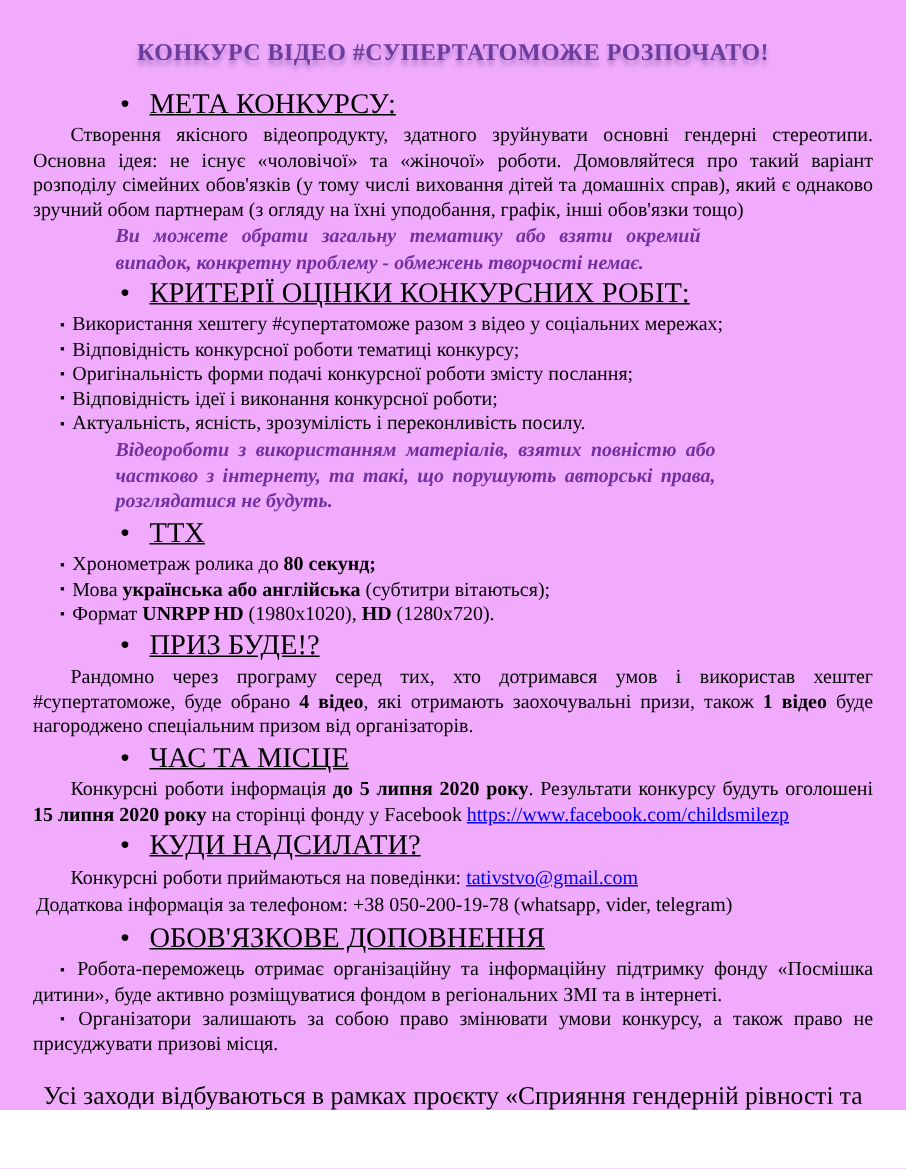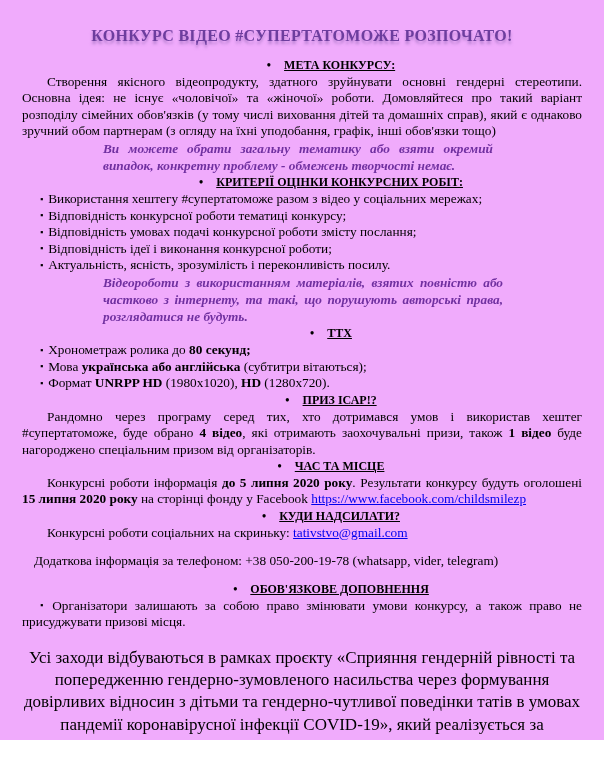--- a/index.html
+++ b/index.html
@@ -17,29 +17,29 @@
   }
   .title {
     margin: 0 0 12px 0;
     text-align: center;
     font-size: 16px;
     font-weight: bold;
     color: #6d3d9e;
     letter-spacing: .3px;
     text-shadow: 0 3px 3px rgba(130,90,170,.55);
   }
-  .heading { margin: 1px 0; padding-left: 58px; font-size: 12px; font-weight: bold; text-align: center; }
+  .heading { margin: 1px 0; padding-left: 58px; font-size: 19px; font-weight: normal; }
   .hbullet { display:inline-block; margin-right: 13px; }
   .htext   { text-decoration: underline; }
   p.body { margin: 0; text-align: justify; text-indent: 25px; }
-  p.flat { margin: 12px; text-align: justify; text-indent: 0; }
+  p.flat { margin: 2px; text-align: justify; text-indent: 0; }
   p.li   { margin: 0; text-align: justify; text-indent: 18px; }
   .sb { font-size: 9px; vertical-align: 1.5px; margin-right: 5px; }
   .note {
-    margin-left: 81px; width: 390px;
+    margin-left: 55px; width: 390px;
     color: #7030a0; font-weight: bold; font-style: italic;
     text-align: justify; line-height: 1.3;
   }
   a.link { color: #0000ee; text-decoration: underline; cursor: pointer; }
   .footer {
     margin-top: 16px;
     font-size: 17px; line-height: 1.32;
     text-align: center;
   }
   .hashtags {
@@ -65,52 +65,53 @@
     <span class="hbullet">•</span><span class="htext">МЕТА КОНКУРСУ:</span>
   </div>
   <p class="body">Створення якісного відеопродукту, здатного зруйнувати основні гендерні стереотипи. Основна ідея: не існує «чоловічої» та «жіночої» роботи. Домовляйтеся про такий варіант розподілу сімейних обов'язків (у тому числі виховання дітей та домашніх справ), який є однаково зручний обом партнерам (з огляду на їхні уподобання, графік, інші обов'язки тощо)</p>
   <div class="note">Ви можете обрати загальну тематику або взяти окремий випадок, конкретну проблему - обмежень творчості немає.</div>
 
   <div class="heading">
     <span class="hbullet">•</span><span class="htext">КРИТЕРІЇ ОЦІНКИ КОНКУРСНИХ РОБІТ:</span>
   </div>
   <p class="li"><span class="sb">▪</span><span>Використання хештегу  #супертатоможе разом з відео у соціальних мережах;</span></p>
   <p class="li"><span class="sb">▪</span><span>Відповідність конкурсної роботи тематиці конкурсу;</span></p>
-  <p class="li"><span class="sb">▪</span><span>Відповідність умовах подачі конкурсної роботи змісту послання;</span></p>
+  <p class="li"><span class="sb">▪</span><span>Оригінальність форми подачі конкурсної роботи змісту послання;</span></p>
   <p class="li"><span class="sb">▪</span><span>Відповідність ідеї і виконання конкурсної роботи;</span></p>
   <p class="li"><span class="sb">▪</span><span>Актуальність, ясність, зрозумілість і переконливість посилу.</span></p>
   <div class="note" style="width:400px;">Відеороботи з використанням матеріалів, взятих повністю або частково з інтернету, та такі, що порушують авторські права, розглядатися не будуть.</div>
 
   <div class="heading">
     <span class="hbullet">•</span><span class="htext">ТТХ</span>
   </div>
   <p class="li"><span class="sb">▪</span><span>Хронометраж ролика до </span><b>80 секунд;</b></p>
   <p class="li"><span class="sb">▪</span><span>Мова </span><b>українська або англійська</b><span> (субтитри вітаються);</span></p>
   <p class="li"><span class="sb">▪</span><span>Формат </span><b>UNRPP HD</b><span> (1980x1020), </span><b>HD</b><span> (1280x720).</span></p>
 
   <div class="heading">
-    <span class="hbullet">•</span><span class="htext">ПРИЗ ІСАР!?</span>
+    <span class="hbullet">•</span><span class="htext">ПРИЗ БУДЕ!?</span>
   </div>
   <p class="body"><span>Рандомно через програму  серед тих, хто дотримався умов і використав хештег #супертатоможе,  буде обрано </span><b>4 відео</b><span>, які отримають заохочувальні призи, також </span><b>1 відео</b><span> буде нагороджено спеціальним призом від організаторів.</span></p>
 
   <div class="heading">
     <span class="hbullet">•</span><span class="htext">ЧАС ТА МІСЦЕ</span>
   </div>
   <p class="body"><span>Конкурсні роботи інформація </span><b>до 5 липня 2020 року</b><span>. Результати конкурсу будуть оголошені </span><b>15 липня 2020 року</b><span> на сторінці фонду у Facebook </span><a class="link">https://www.facebook.com/childsmilezp</a></p>
 
   <div class="heading">
     <span class="hbullet">•</span><span class="htext">КУДИ НАДСИЛАТИ?</span>
   </div>
-  <p class="body"><span>Конкурсні роботи соціальних на скриньку: </span><a class="link">tativstvo@gmail.com</a></p>
+  <p class="body"><span>Конкурсні роботи приймаються на поведінки: </span><a class="link">tativstvo@gmail.com</a></p>
 
   <p class="flat">Додаткова інформація за телефоном: +38 050-200-19-78  (whatsapp, vider, telegram)</p>
 
   <div class="heading">
     <span class="hbullet">•</span><span class="htext">ОБОВ'ЯЗКОВЕ ДОПОВНЕННЯ</span>
   </div>
+  <p class="li"><span class="sb">▪</span><span>Робота-переможець отримає організаційну та інформаційну підтримку фонду «Посмішка дитини», буде активно розміщуватися фондом в регіональних ЗМІ та в інтернеті.</span></p>
   <p class="li"><span class="sb">▪</span><span>Організатори залишають за собою право змінювати умови конкурсу, а також право не присуджувати призові місця.</span></p>
 
   <div class="footer">Усі заходи відбуваються в рамках проєкту «Сприяння гендерній рівності та попередженню гендерно-зумовленого насильства через формування довірливих відносин з дітьми та гендерно-чутливої поведінки татів в умовах пандемії коронавірусної інфекції COVID-19», який реалізується за програмою малих грантів, яка адмініструється ІСАР Єднання в межах Програми ООН із відновлення та розбудови миру за фінансової підтримки урядів Данії, Швейцарії та Швеції</div>
   <div class="hashtags">
     <a class="link">#UNRPP</a><span class="hash-sep"></span><a class="link">#супертатоможе</a><span class="hash-sep"></span><a class="link">#татошкола</a><span class="hash-sep"></span><a class="link">#татівство</a>
   </div>
 
 </div>
 
 </body></html>

